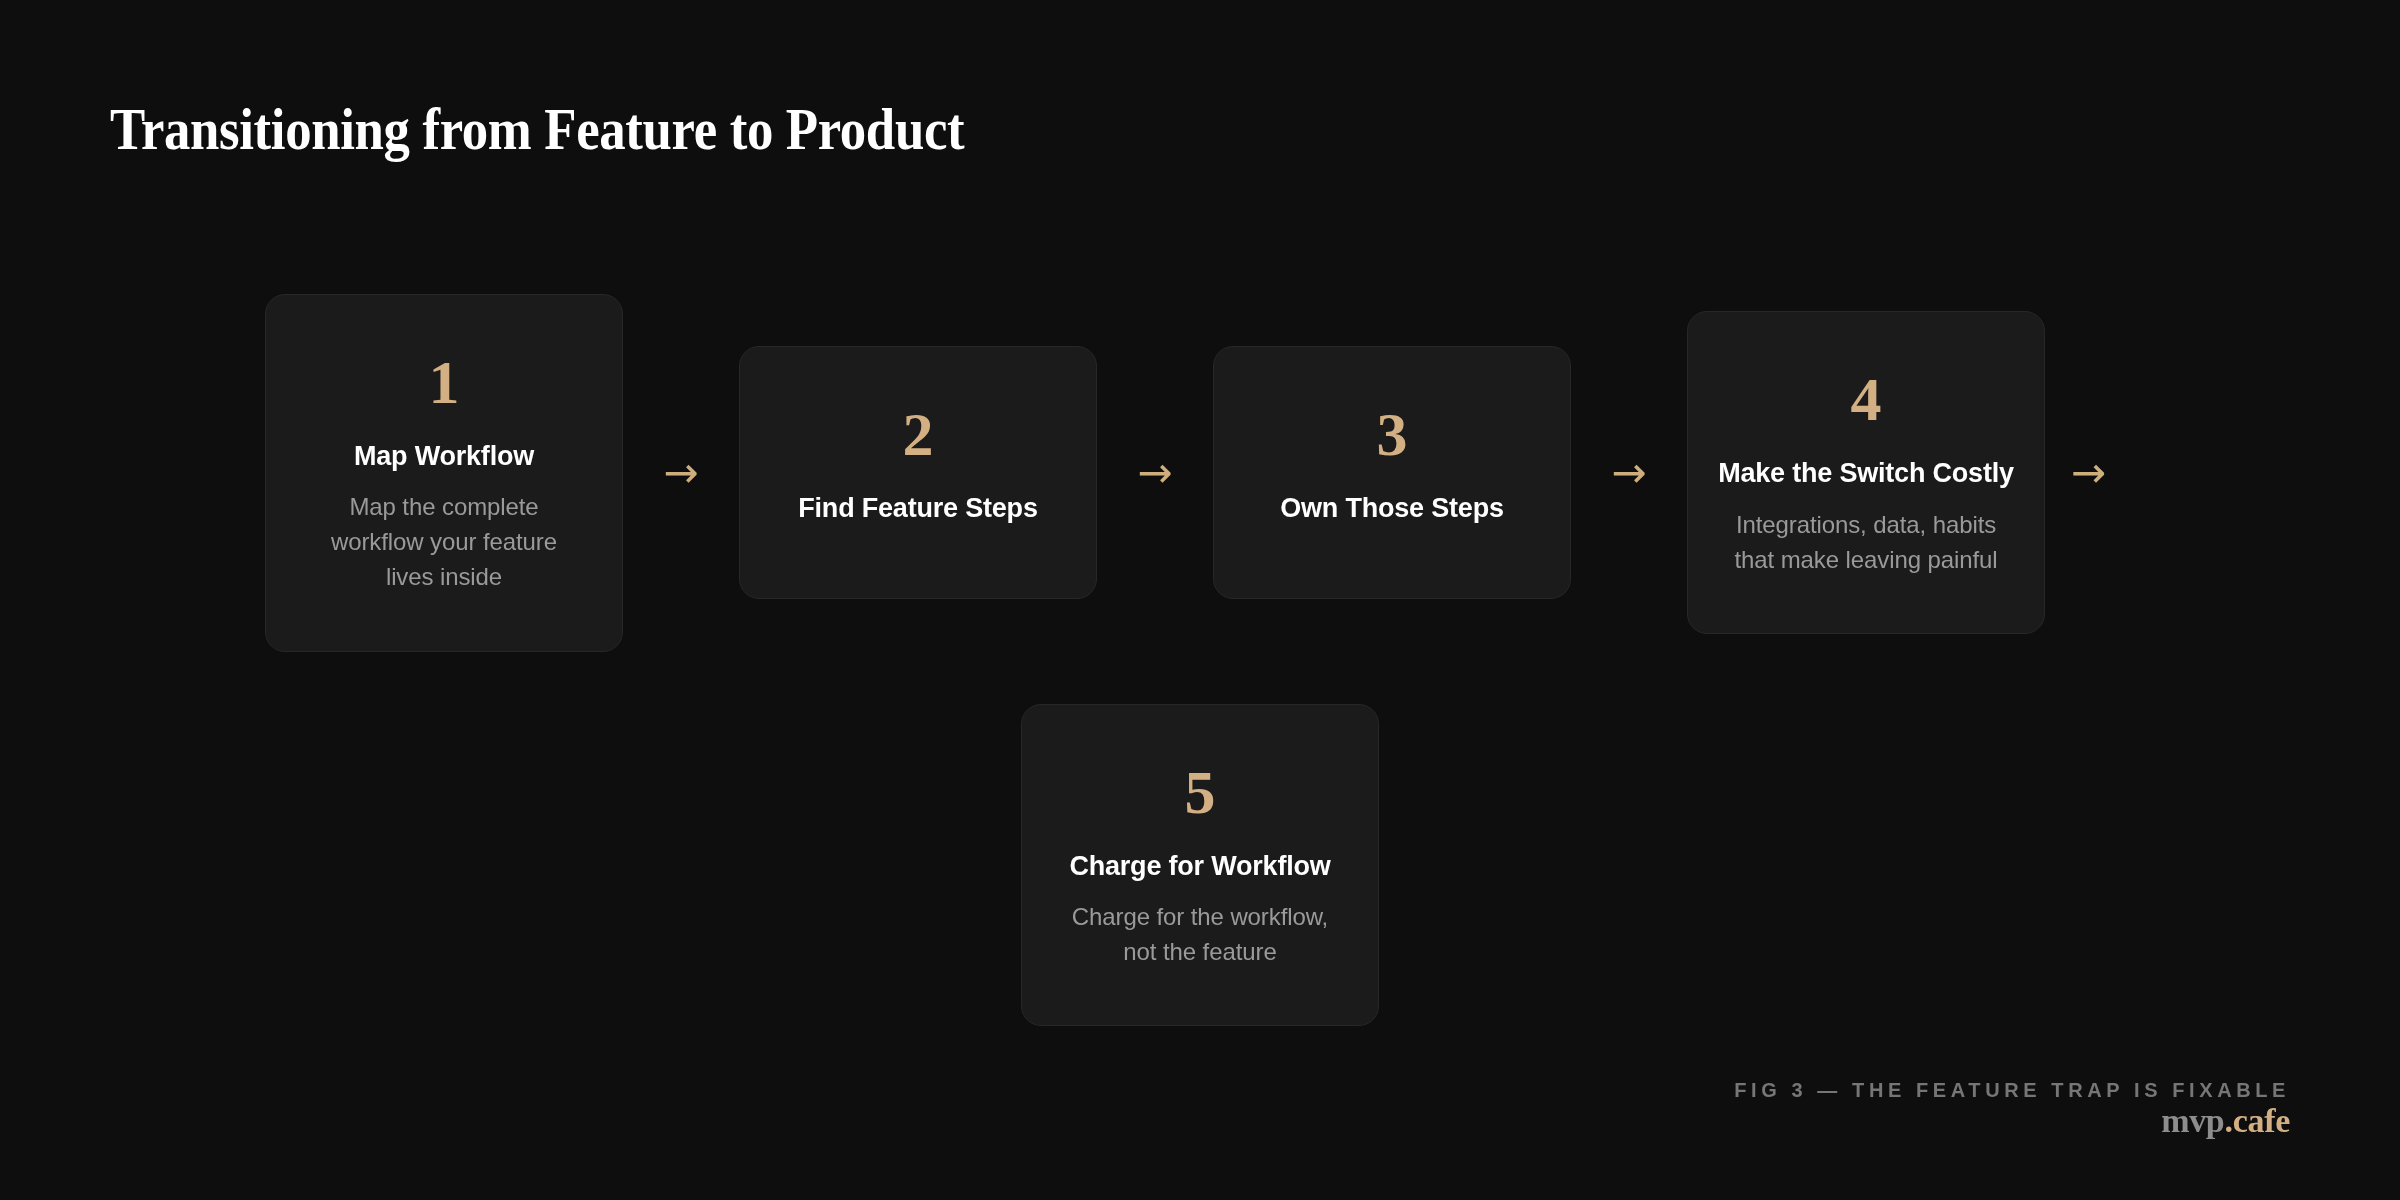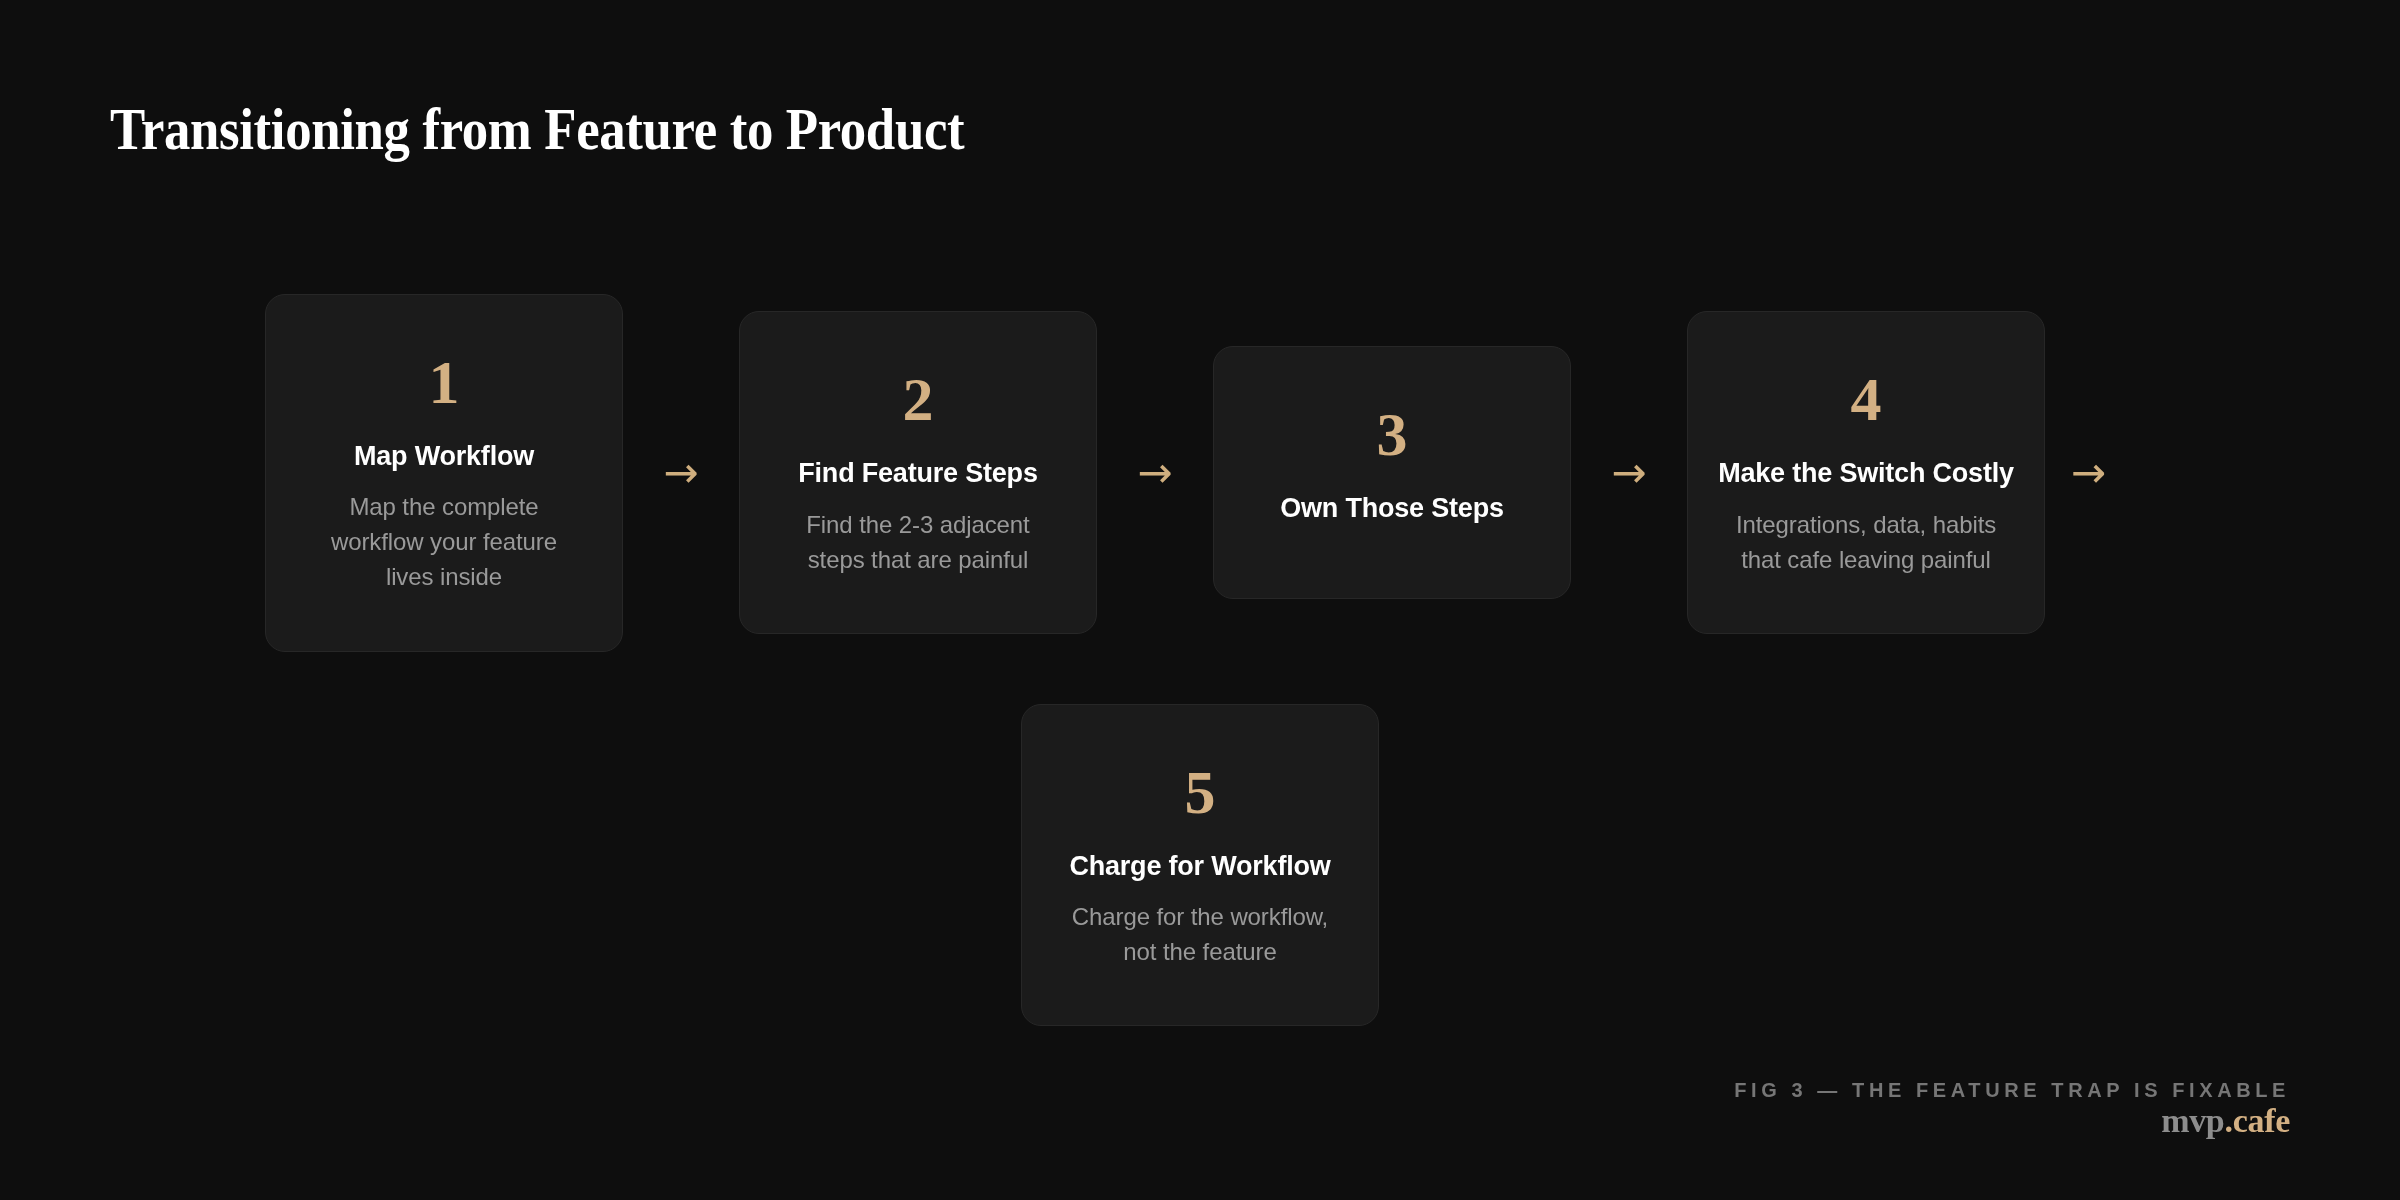--- a/index.html
+++ b/index.html
@@ -167,36 +167,35 @@
         <div class="card-number">1</div>
         <div class="card-title">Map Workflow</div>
         <div class="card-desc">Map the complete workflow your feature lives inside</div>
       </div>
 
       <div class="arrow">→</div>
 
       <div class="card">
         <div class="card-number">2</div>
         <div class="card-title">Find Feature Steps</div>
-        <div class="card-desc">Find the 2-3 adjacent steps that are painful</div>
       </div>
 
       <div class="arrow">→</div>
 
       <div class="card">
         <div class="card-number">3</div>
         <div class="card-title">Own Those Steps</div>
       </div>
 
       <div class="arrow">→</div>
 
       <div class="card">
         <div class="card-number">4</div>
         <div class="card-title">Make the Switch Costly</div>
-        <div class="card-desc">Integrations, data, habits that cafe leaving painful</div>
+        <div class="card-desc">Integrations, data, habits that make leaving painful</div>
       </div>
 
       <div class="arrow trailing">→</div>
 
     </div>
 
     <div class="flow-row row-2">
       <div class="card">
         <div class="card-number">5</div>
         <div class="card-title">Charge for Workflow</div>

